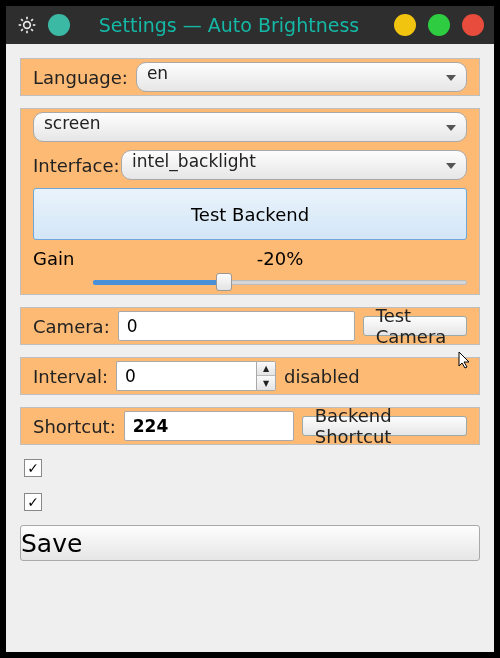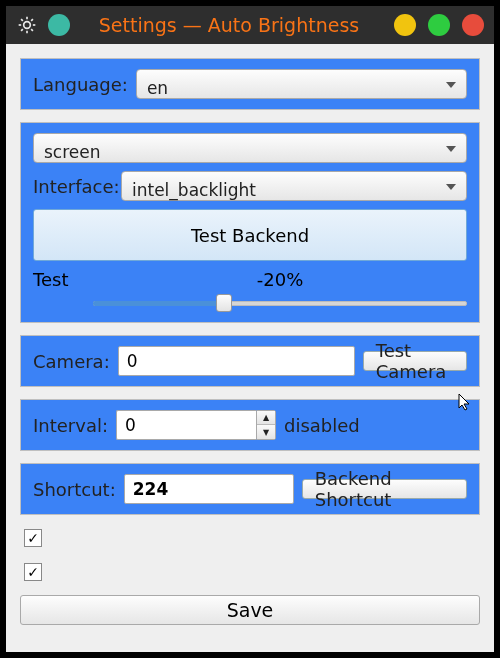--- a/index.html
+++ b/index.html
@@ -1,50 +1,50 @@
 <!DOCTYPE html>
 <html><head>
 <meta charset="utf-8">
 <style>
 * { box-sizing: border-box; margin: 0; padding: 0; font-family: "DejaVu Sans", "Liberation Sans", sans-serif; }
 body { background: #000; width: 500px; height: 658px; overflow: hidden; }
 .window { background: #efefef; border: 6px solid #000; width: 500px; height: 658px; display: flex; flex-direction: column; }
 .titlebar { background: #2e2e2e; height: 38px; display: flex; align-items: center; padding: 0 10px; gap: 10px; }
 .titlebar .app-icon { width: 22px; height: 22px; color: #eee; display: flex; align-items: center; justify-content: center; }
 .titlebar .teal { width: 22px; height: 22px; border-radius: 50%; background: #3cb9a4; }
-.titlebar .title { flex: 1; color: #f97316; font-size: 19px; text-align: center; padding-right: 6px; }
+.titlebar .title { flex: 1; color: #14b8a6; font-size: 19px; text-align: center; padding-right: 6px; }
 .dots { display: flex; gap: 12px; }
 .dot { width: 22px; height: 22px; border-radius: 50%; }
 .dot.y { background: #f1c40f; } .dot.g { background: #2ecc40; } .dot.r { background: #e74c3c; }
 .body { padding: 14px; display: flex; flex-direction: column; gap: 12px; background: #efefef; flex: 1; }
-.group { border: 1px solid #bfbfbf; background: #3b82f6; padding: 10px 12px; display: flex; flex-direction: column; gap: 8px; }
+.group { border: 1px solid #bfbfbf; background: #fdba74; padding: 3px 12px; display: flex; flex-direction: column; gap: 8px; }
 .row { display: flex; align-items: center; gap: 8px; font-size: 18px; color: #222; }
 label.lab { white-space: nowrap; }
-.select { flex: 1; height: 30px; border: 1px solid #a9a9a9; background: linear-gradient(#fdfdfd,#e6e6e6); border-radius: 4px; display: flex; align-items: flex-end; padding: 0 10px; font-size: 17px; color: #222; position: relative; }
+.select { flex: 1; height: 30px; border: 1px solid #a9a9a9; background: linear-gradient(#fdfdfd,#e6e6e6); border-radius: 10px; display: flex; align-items: flex-start; padding: 0 10px; font-size: 17px; color: #222; position: relative; }
 .select::after { content: ""; position: absolute; right: 10px; top: 50%; margin-top: -2px; border-left: 5px solid transparent; border-right: 5px solid transparent; border-top: 6px solid #555; }
 .btn { height: 20px; border: 1px solid #9aa; background: linear-gradient(#fdfdfd,#e6e6e6); border-radius: 3px; display: flex; align-items: center; justify-content: center; font-size: 18px; padding: 0 12px; cursor: pointer; }
 .btn.wide { width: 100%; background: linear-gradient(#eaf3fb,#d3e6f7); border: 1px solid #6fa8d8; height: 52px; }
 .input { height: 30px; border: 1px solid #a9a9a9; background: #fff; border-radius: 2px; padding: 0 8px; font-size: 17px; }
 .gain-row { display: flex; flex-direction: column; gap: 4px; }
 .gain-label-row { display: flex; align-items: center; font-size: 18px; }
 .gain-label-row .gl { width: 60px; }
 .gain-label-row .gv { flex: 1; text-align: center; }
 .slider-wrap { padding-left: 60px; }
 .slider { position: relative; height: 18px; }
 .slider .track { position: absolute; left: 0; right: 0; top: 7px; height: 5px; background: #d5d5d5; border: 1px solid #bbb; border-radius: 2px; }
 .slider .fill { position: absolute; left: 0; top: 7px; height: 5px; background: #4a90d9; border-radius: 2px 0 0 2px; }
 .slider .thumb { position: absolute; top: 0; width: 16px; height: 18px; background: linear-gradient(#fdfdfd,#e3e3e3); border: 1px solid #999; border-radius: 3px; }
 .spinner { display: flex; }
 .spinner input { width: 140px; border-right: none; border-radius: 2px 0 0 2px; }
 .spinbtns { display: flex; flex-direction: column; border: 1px solid #a9a9a9; border-radius: 0 2px 2px 0; }
 .spinbtns div { width: 18px; height: 14px; background: linear-gradient(#fafafa,#e4e4e4); display: flex; align-items: center; justify-content: center; font-size: 8px; }
 .spinbtns div:first-child { border-bottom: 1px solid #bbb; }
 .check-row { display: flex; align-items: center; gap: 8px; font-size: 18px; padding: 2px 4px; }
 .checkbox { width: 18px; height: 18px; border: 1px solid #888; background: #fff; display: flex; align-items: center; justify-content: center; font-size: 14px; line-height: 1; }
-.save-btn { height: 30px; border: 1px solid #a9a9a9; background: linear-gradient(#fdfdfd,#e6e6e6); border-radius: 3px; display: flex; align-items: center; justify-content: center; font-size: 19px; cursor: pointer; }
+.save-btn { height: 36px; border: 1px solid #a9a9a9; background: linear-gradient(#fdfdfd,#e6e6e6); border-radius: 3px; display: flex; align-items: center; justify-content: flex-start; font-size: 25px; cursor: pointer; }
 .cursor { position: absolute; }
 </style>
 </head>
 <body>
 
 <div class="window">
   <div class="titlebar">
     <span class="app-icon">
       <svg viewBox="0 0 24 24" width="20" height="20" fill="none" stroke="#e8e8e8" stroke-width="2">
           <circle cx="12" cy="12" r="4"></circle>
@@ -88,21 +88,21 @@
         <label class="lab" style="width:80px">Interface:</label>
         <div class="select">
             <span>intel_backlight</span>
           </div>
       </div>
       <div class="btn wide">
           <span>Test Backend</span>
         </div>
       <div class="gain-row">
         <div class="gain-label-row">
-          <span class="gl">Test</span>
+          <span class="gl">Gain</span>
           <span class="gv">-20%</span>
         </div>
         <div class="slider-wrap">
           <div class="slider">
             <div class="track"></div>
             <div class="fill" id="gain-fill" style="width: 35%;"></div>
             <div class="thumb" id="gain-thumb" style="left: calc(35% - 8px);"></div>
           </div>
         </div>
       </div>

